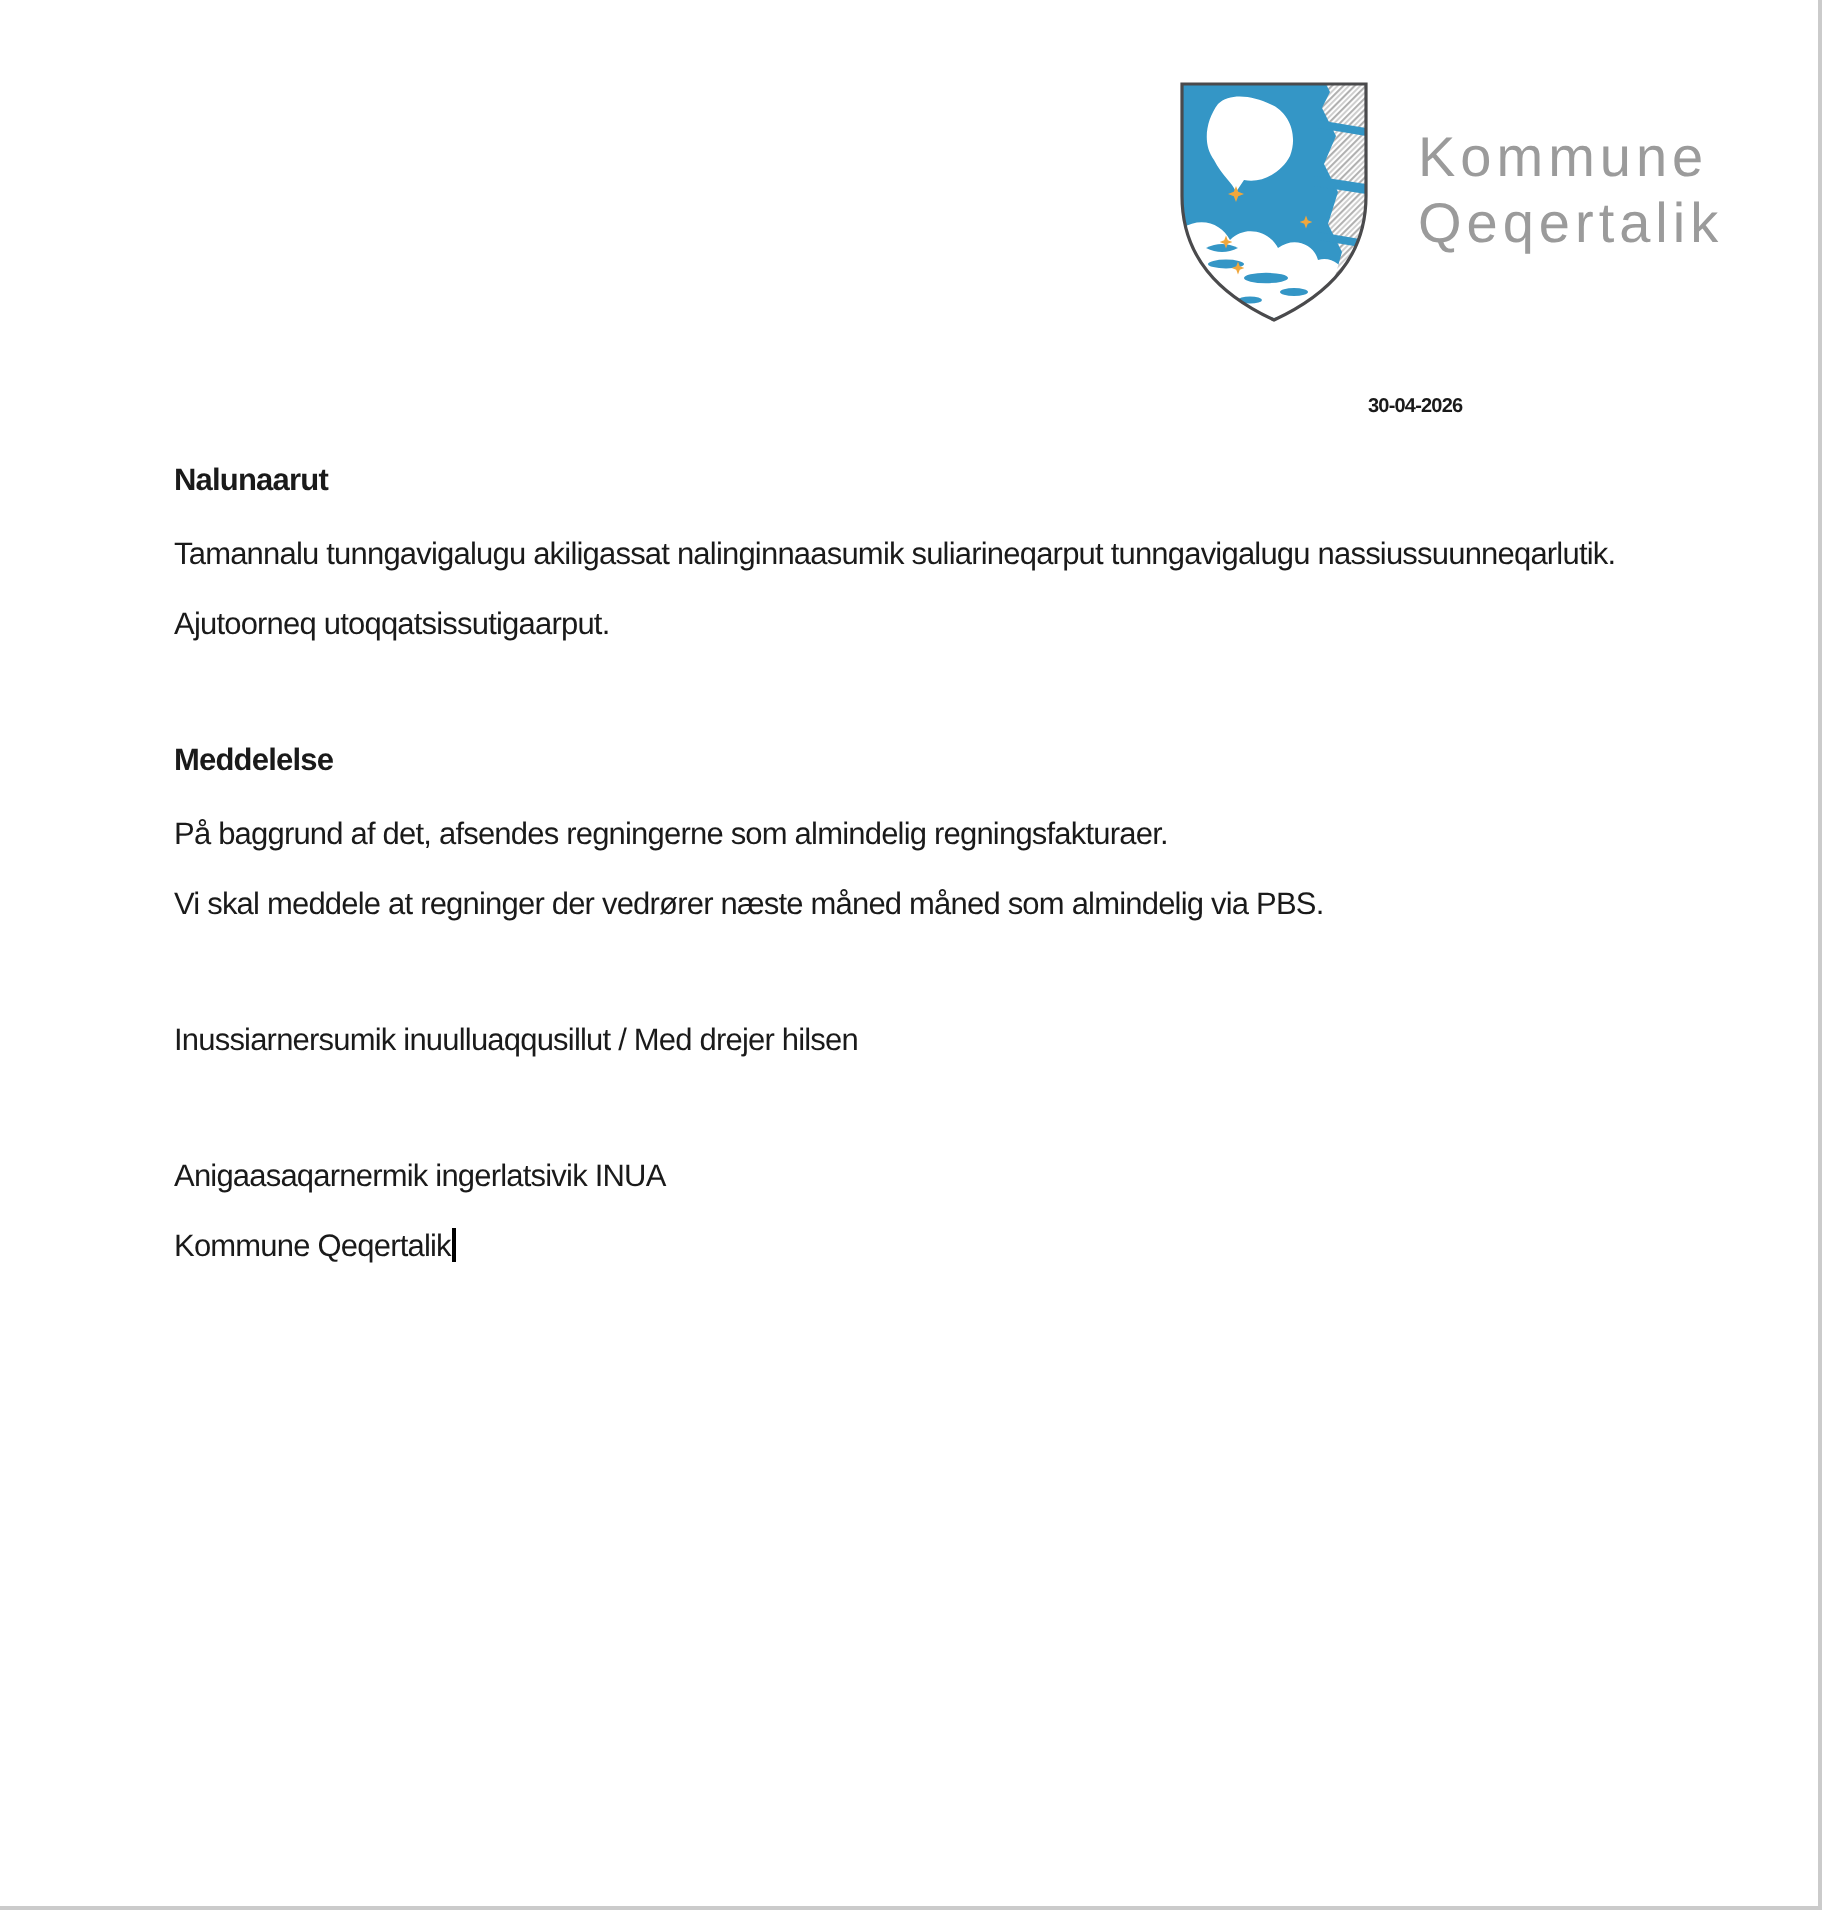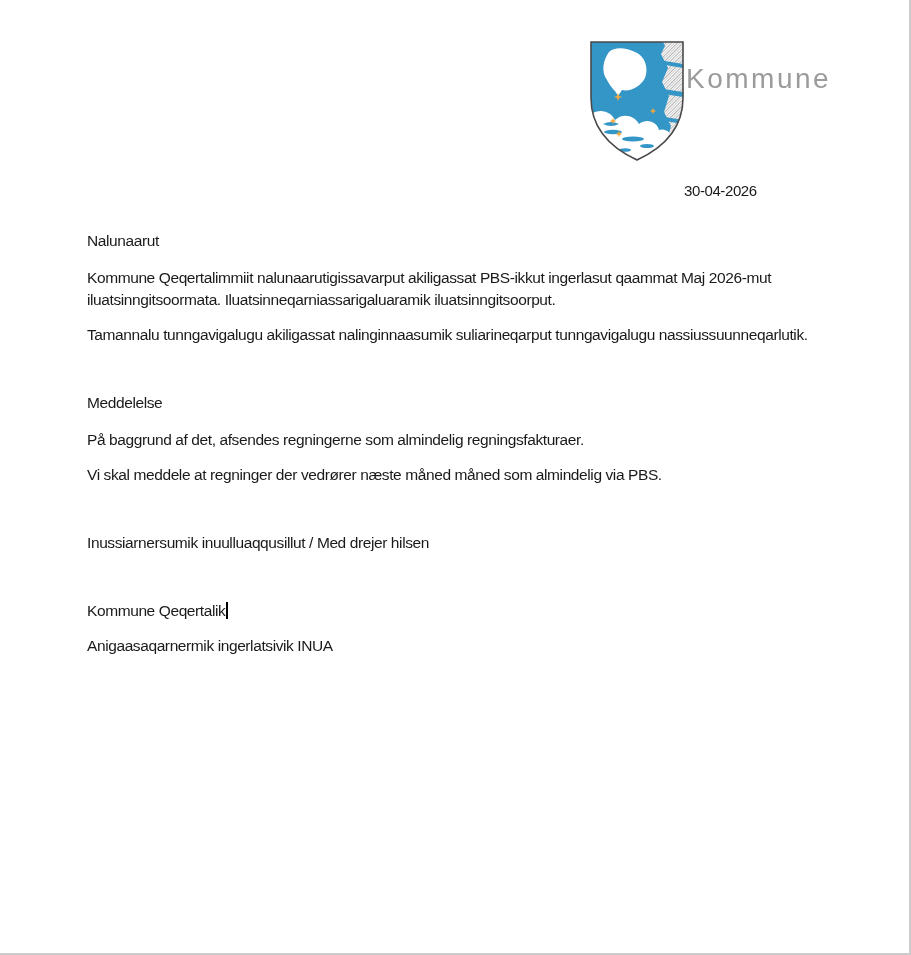--- a/index.html
+++ b/index.html
@@ -12,35 +12,35 @@
     position:relative; width:911px; height:955px; box-sizing:border-box;
     background:#fff; overflow:hidden;
     border-right:2px solid var(--page-edge);
     border-bottom:2px solid var(--page-edge);
     font-family:"Liberation Sans", sans-serif;
     color:var(--body-text);
   }
   .logo{position:absolute; left:589px; top:40px; width:420px; height:130px;}
   .shield{position:absolute; left:0; top:0;}
   .wordmark{
-    position:absolute; left:97px; top:22px;
+    position:absolute; left:120px; top:22px;
     font-size:28px; line-height:33px; font-weight:300;
     letter-spacing:2.5px; color:var(--logo-text); white-space:nowrap;
   }
   .wordmark span{display:block;}
   .date{
-    position:absolute; left:684px; top:182px;
-    font-size:15px; font-weight:400; letter-spacing:-0.4px;
+    position:absolute; left:684px; top:198px;
+    font-size:10px; font-weight:700; letter-spacing:-0.4px;
   }
   .letter-body{
     position:absolute; left:87px; top:230px; width:758px;
     font-size:15.5px; line-height:22px; letter-spacing:-0.4px;
   }
   .letter-body h2{
-    font-size:15.5px; line-height:22px; font-weight:400; margin:0 0 15px 0;
+    font-size:15.5px; line-height:22px; font-weight:700; margin:0 0 15px 0;
   }
   .letter-body p{margin:0 0 13px 0;}
   .blank-line{height:33px;}
   .caret{
     display:inline-block; width:1.5px; height:17px; background:#000;
     vertical-align:-3px; margin-left:1px;
   }
 </style>
 </head>
 <body>
@@ -82,40 +82,41 @@
         <use href="#star" x="0" y="0" transform="translate(64,71) scale(0.8)"></use>
         <use href="#star" x="0" y="0" transform="translate(24,81) scale(0.8)"></use>
         <use href="#star" x="0" y="0" transform="translate(30,94) scale(0.8)"></use>
       </g>
 
       <path d="M2,2 L94,2 L94,58 C94,88 76,107 48,120 C20,107 2,88 2,58 Z" fill="none" stroke="var(--shield-outline)" stroke-width="1.6"></path>
     </svg>
 
     <div class="wordmark">
       <span>Kommune</span>
+      <span>Qeqertalik</span>
     </div>
   </div>
 
   <div class="date">30-04-2026</div>
 
   <main class="letter-body">
 
     <h2>Nalunaarut</h2>
-    <p>Kommune Qeqertalimmiit nalunaarutigissavarput akiligassat PBS-ikkut ingerlasut qaammat Maj 2026-mut iluatsinngitsoormata. Iluatsinneqarniassarigaluaramik iluatsinngitsoorput.</p>
     <p>Tamannalu tunngavigalugu akiligassat nalinginnaasumik suliarineqarput tunngavigalugu nassiussuunneqarlutik.</p>
+    <p>Ajutoorneq utoqqatsissutigaarput.</p>
 
     <div class="blank-line"></div>
 
     <h2>Meddelelse</h2>
     <p>På baggrund af det, afsendes regningerne som almindelig regningsfakturaer.</p>
     <p>Vi skal meddele at regninger der vedrører næste måned måned som almindelig via PBS.</p>
 
     <div class="blank-line"></div>
 
     <p>Inussiarnersumik inuulluaqqusillut / Med drejer hilsen</p>
 
     <div class="blank-line"></div>
 
+    <p>Anigaasaqarnermik ingerlatsivik INUA</p>
     <p><span>Kommune Qeqertalik</span><span class="caret"></span></p>
-    <p>Anigaasaqarnermik ingerlatsivik INUA</p>
 
   </main>
 </div>
 
 </body></html>

